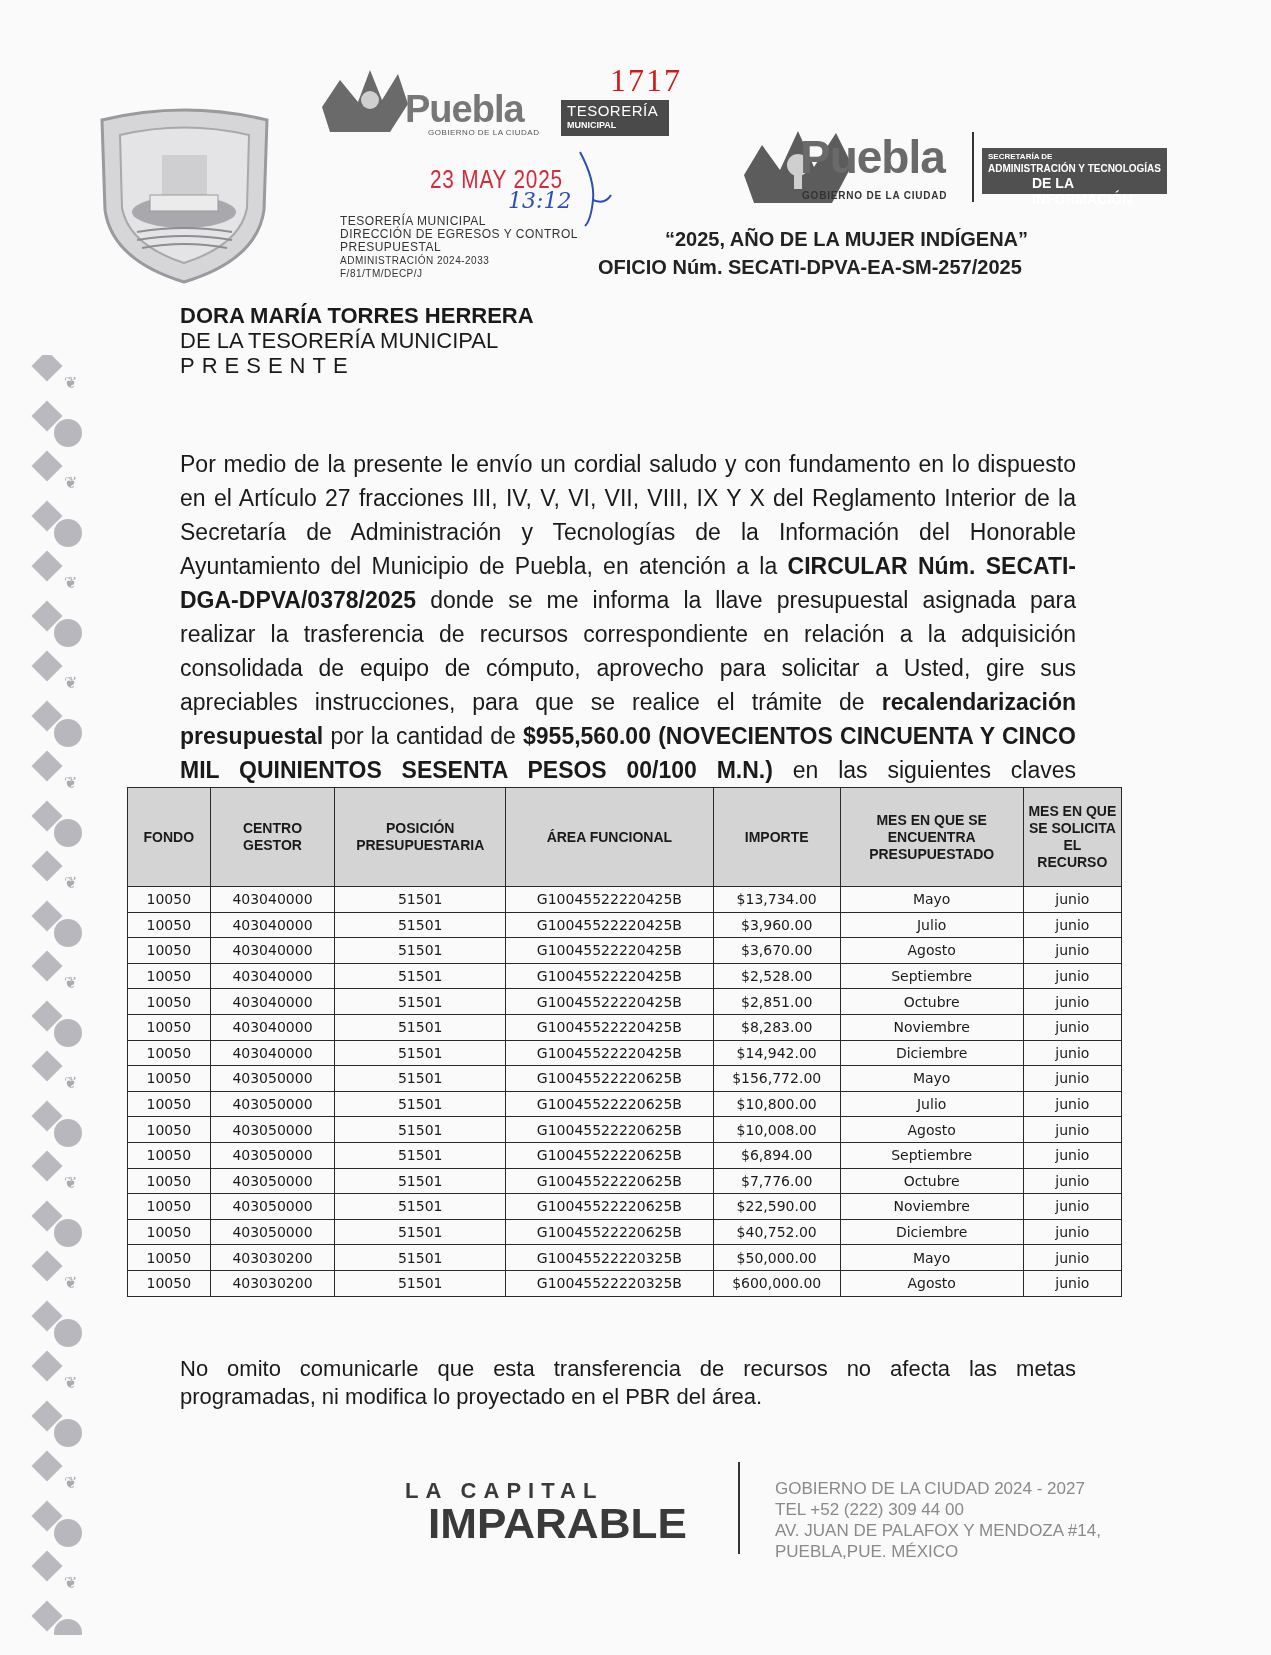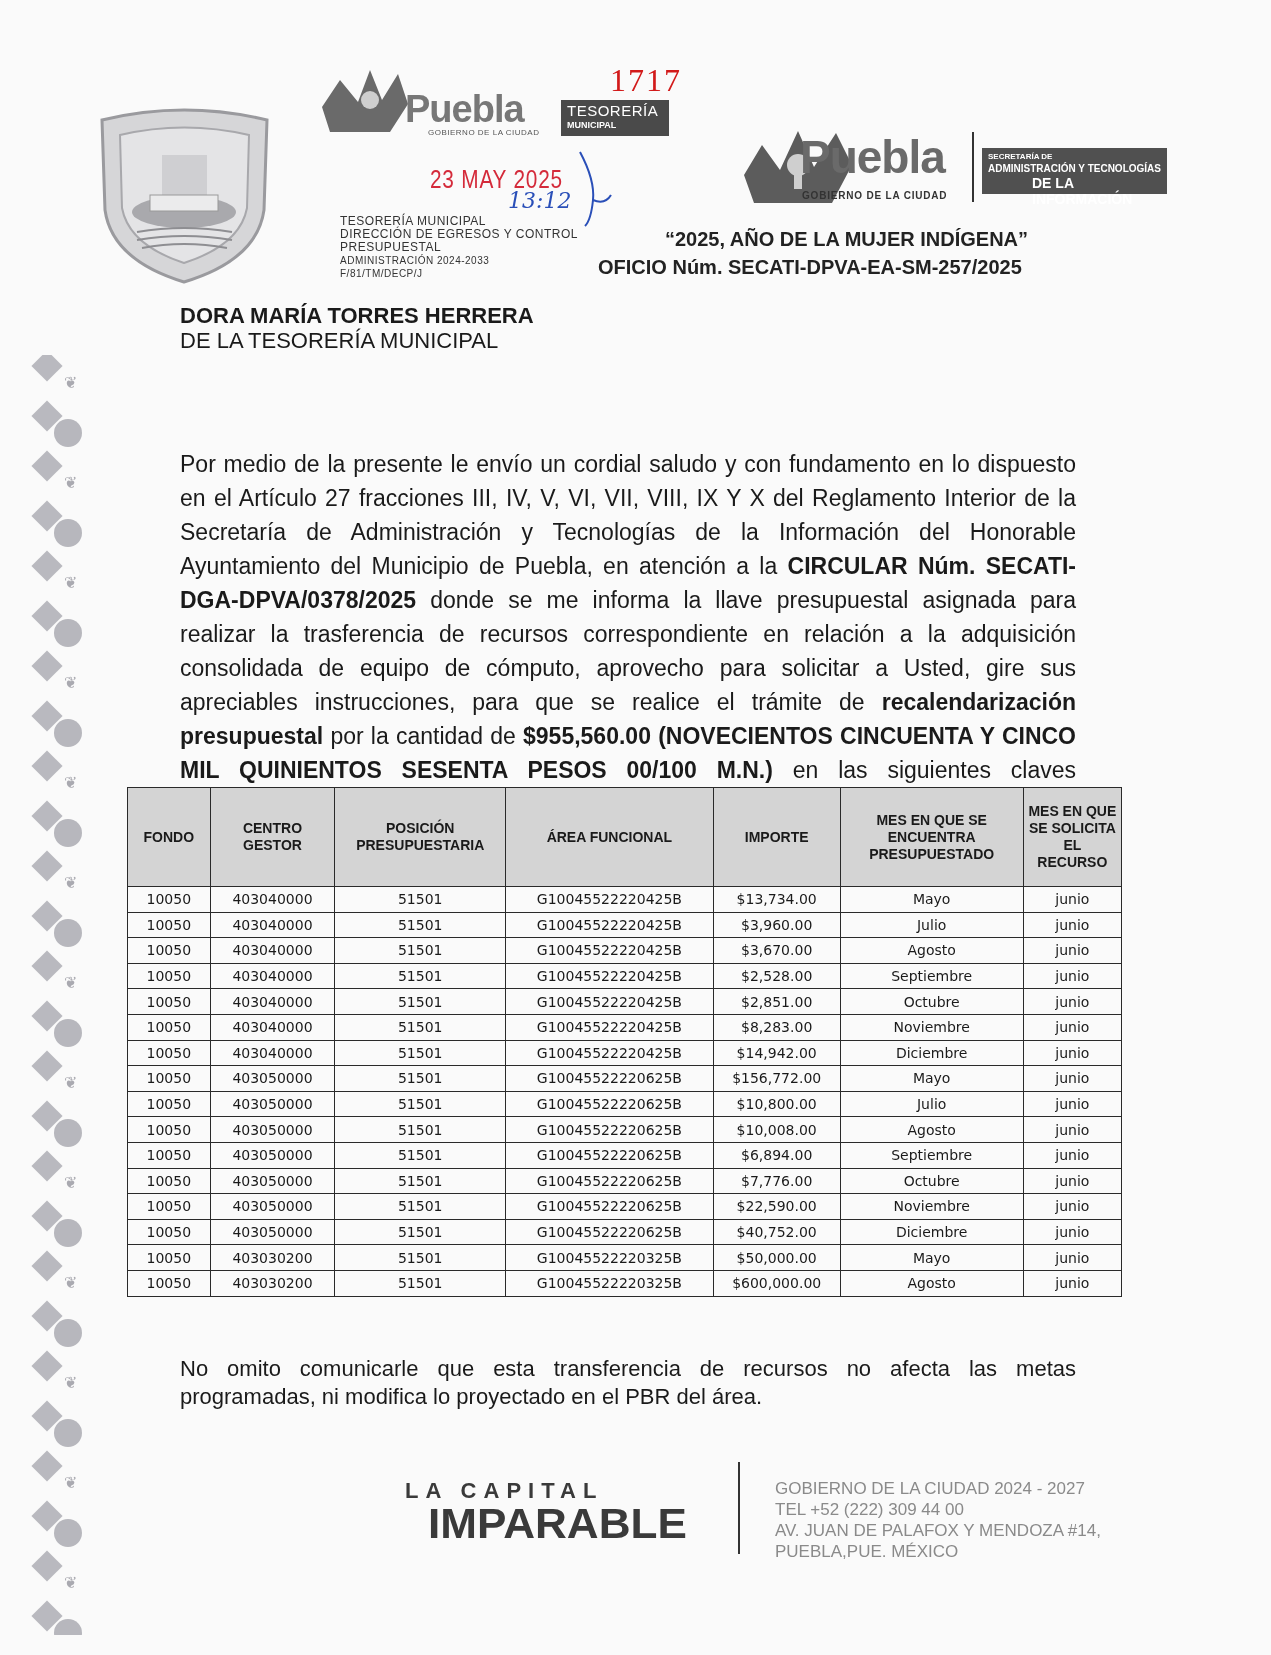--- a/index.html
+++ b/index.html
@@ -187,20 +187,21 @@
   <span class="s2">ADMINISTRACIÓN Y TECNOLOGÍAS</span>
   <span class="s3">DE LA INFORMACIÓN</span>
 </div>
 
 <div class="abs year-motto">“2025, AÑO DE LA MUJER INDÍGENA”</div>
 <div class="abs oficio-num">OFICIO Núm. SECATI-DPVA-EA-SM-257/2025</div>
 
 <div class="abs recipient">
   <div class="name">DORA MARÍA TORRES HERRERA</div>
   <div>DE LA TESORERÍA MUNICIPAL</div>
+  <div class="presente">PRESENTE</div>
 </div>
 
 <div class="abs body-para"><span>Por medio de la presente le envío un cordial saludo y con fundamento en lo dispuesto en el Artículo 27 fracciones III, IV, V, VI, VII, VIII, IX Y X  del Reglamento Interior de la Secretaría de Administración y Tecnologías de la Información del Honorable Ayuntamiento del Municipio de Puebla, en atención a la </span><b>CIRCULAR Núm. SECATI-DGA-DPVA/0378/2025</b><span> donde se me informa la llave presupuestal asignada para realizar la trasferencia de recursos correspondiente en relación a la adquisición consolidada de equipo de cómputo,  aprovecho para solicitar a Usted, gire sus apreciables instrucciones, para que se realice el trámite de </span><b>recalendarización presupuestal</b><span> por la cantidad de </span><b>$955,560.00 (NOVECIENTOS CINCUENTA Y CINCO MIL QUINIENTOS SESENTA PESOS 00/100 M.N.)</b><span> en las siguientes claves presupuestales:</span></div>
 
 <table class="abs budget-table">
   <thead>
     <tr>
       <th class="col-fondo">FONDO</th>
       <th class="col-centro">CENTRO GESTOR</th>
       <th class="col-pos">POSICIÓN PRESUPUESTARIA</th>

